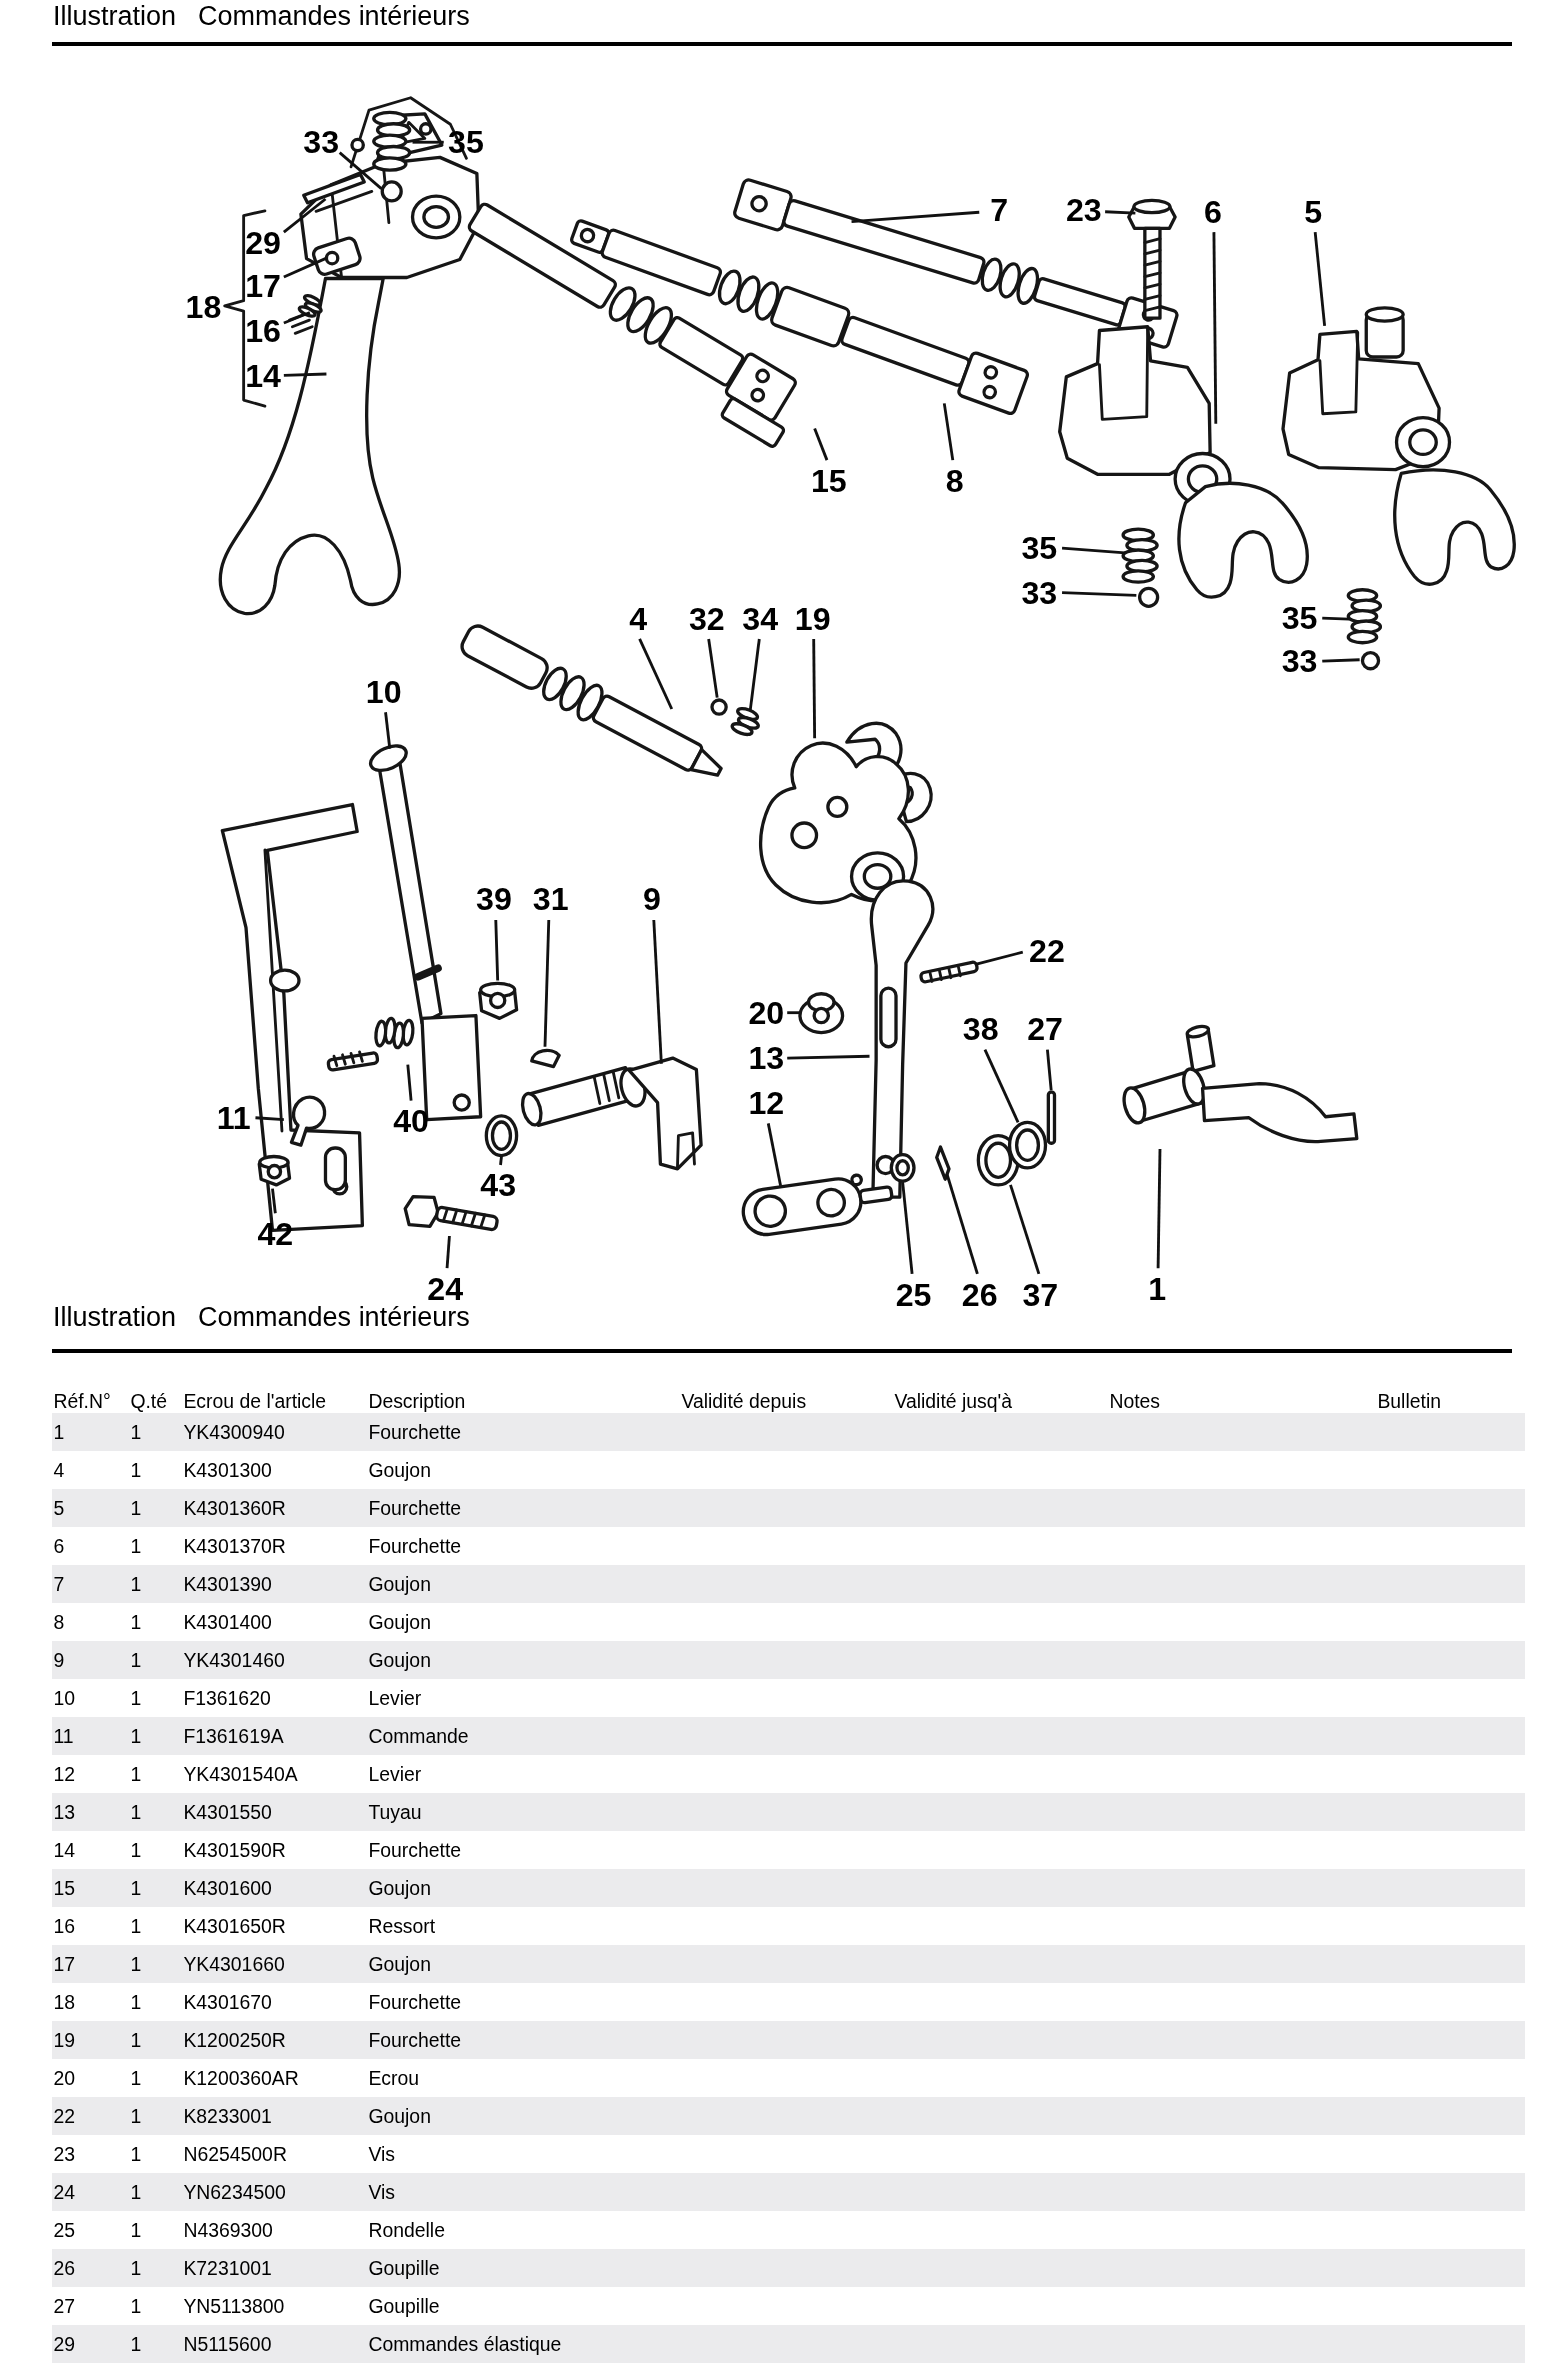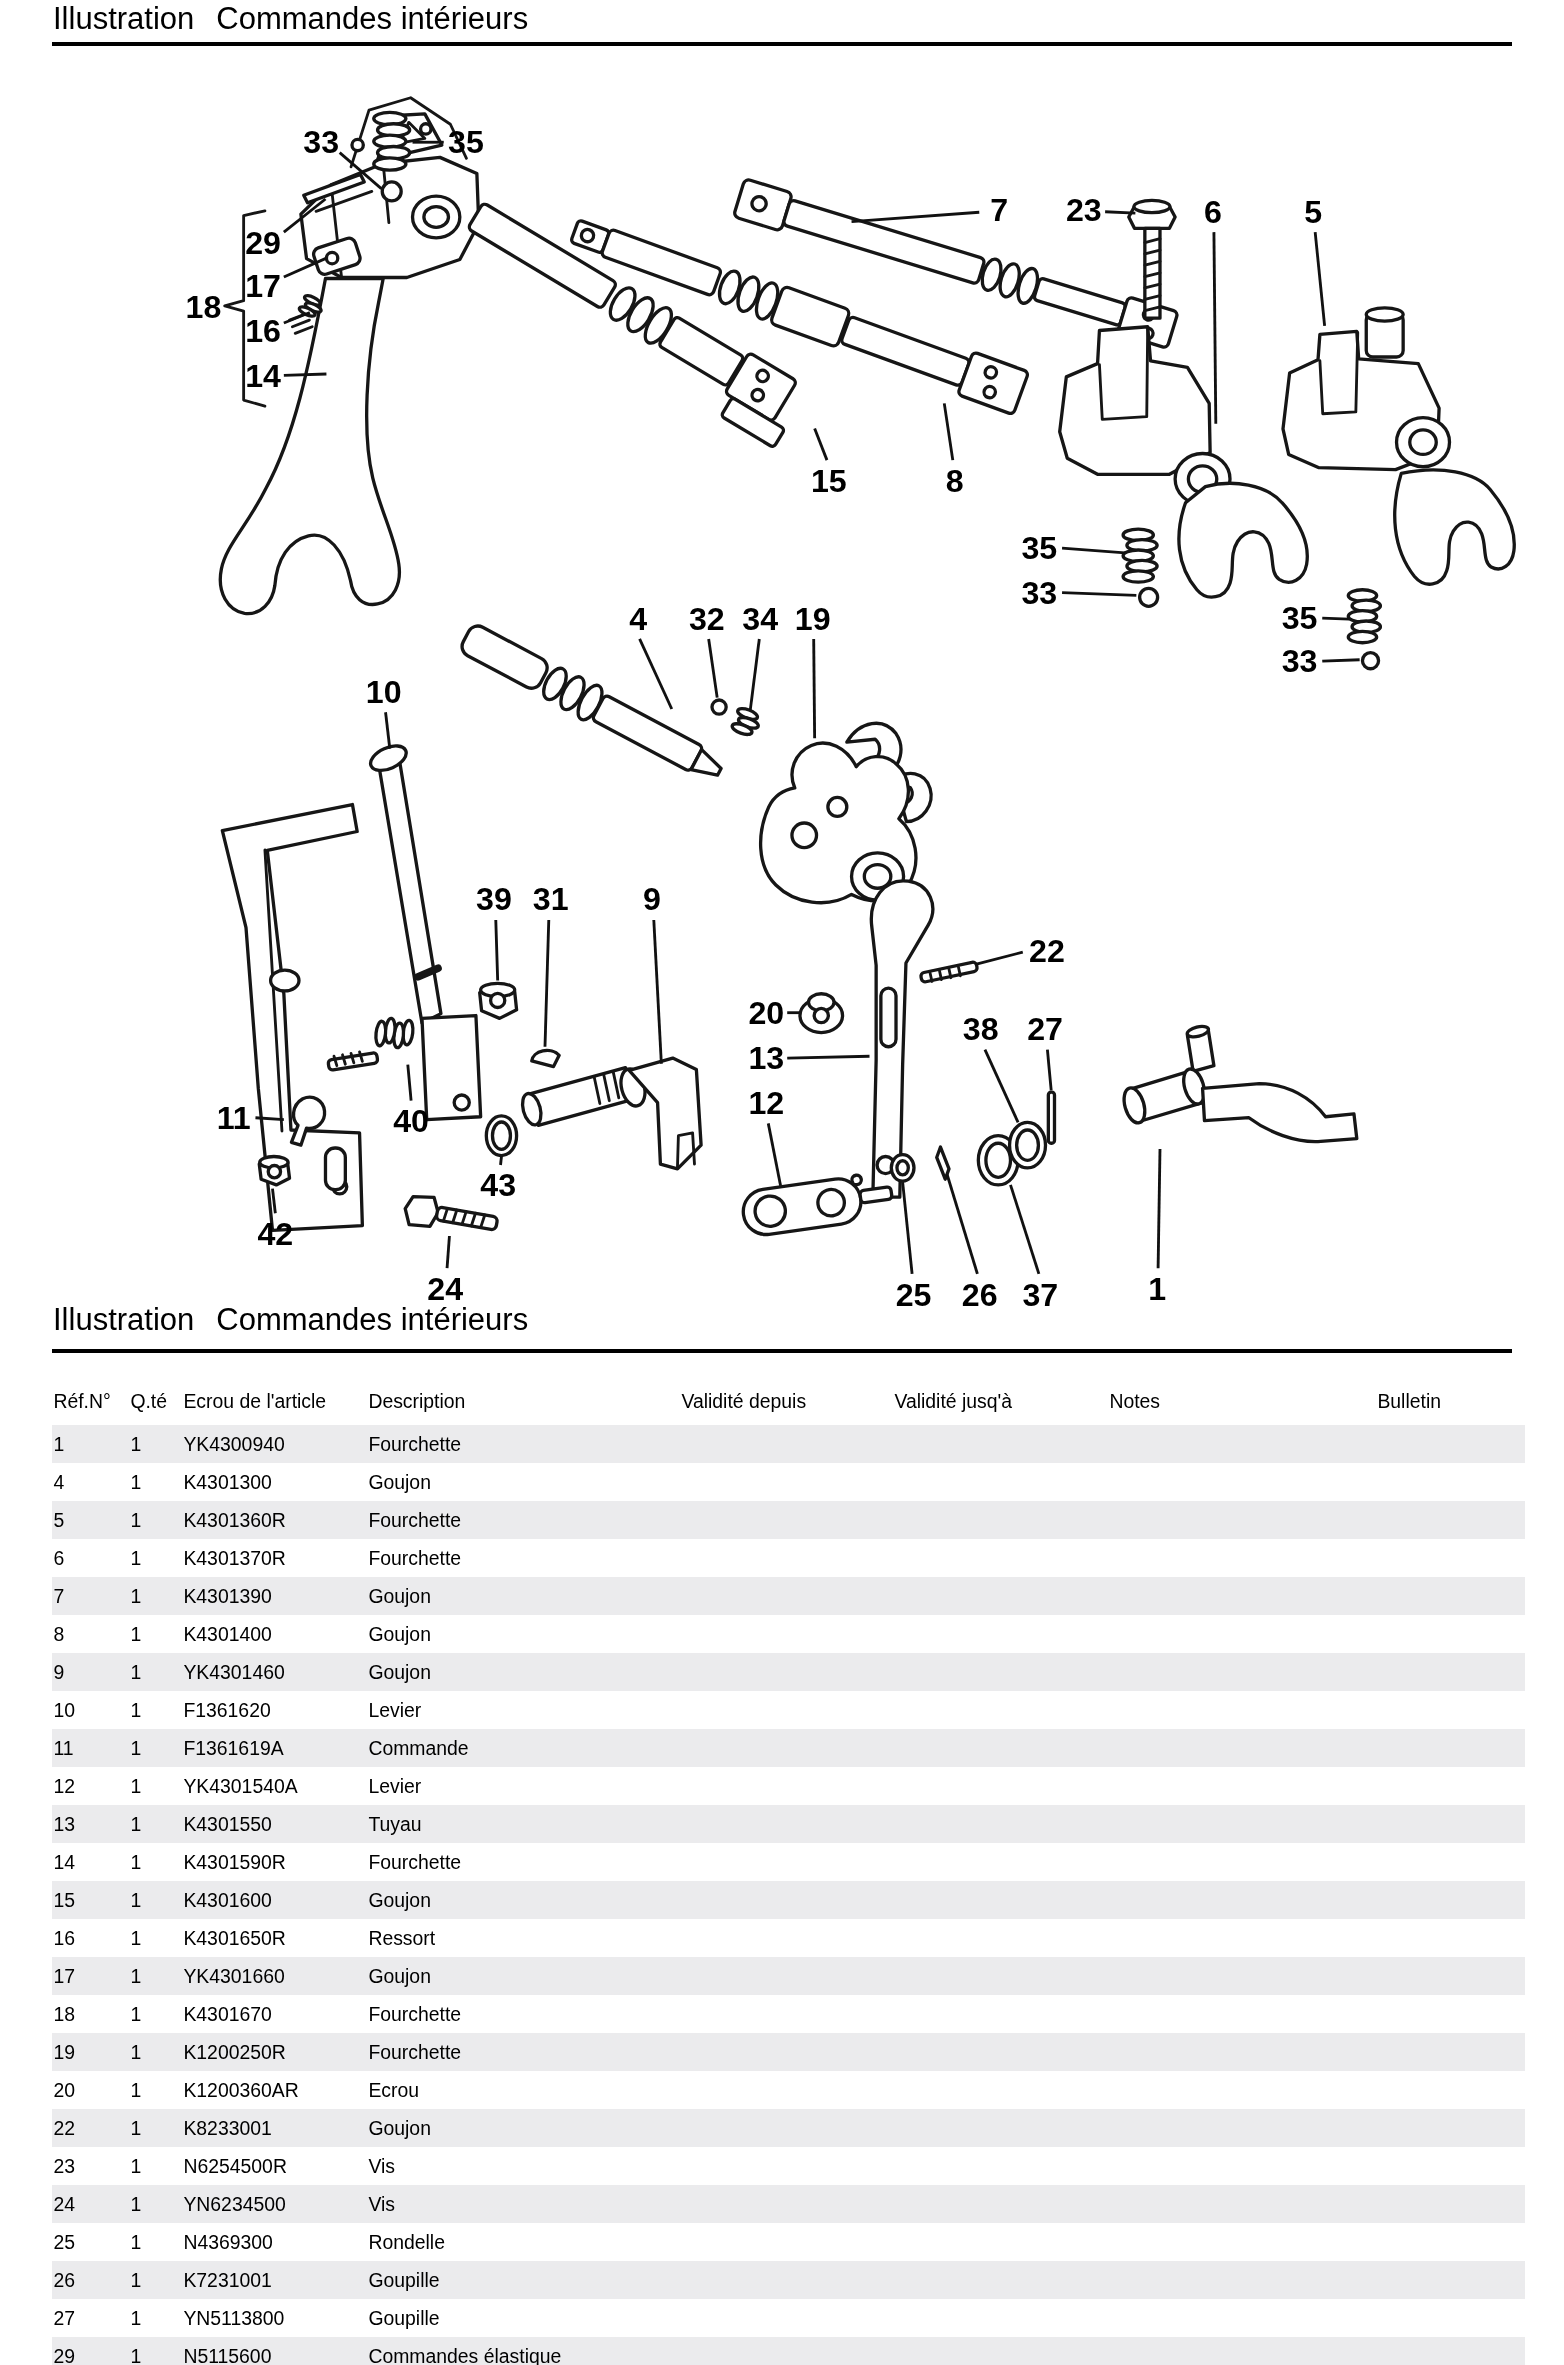--- a/index.html
+++ b/index.html
@@ -1,32 +1,32 @@
 <!DOCTYPE html>
 <html style="--stripe: #ebebed;font-size:7.6px"><head>
 <meta charset="utf-8">
 <style>
   html,body{margin:0;padding:0;background:#fff;}
   body{width:1564px;height:2793px;font-family:"Liberation Sans",sans-serif;color:#000;}
   .page{position:relative;width:1564px;height:2793px;overflow:hidden;background:#fff;}
-  .title{position:absolute;left:53px;font-size:31px;font-weight:400;white-space:nowrap;color:#000;}
+  .title{position:absolute;left:53px;font-size:27px;font-weight:400;white-space:nowrap;color:#000;}
   .title .t2{margin-left:22px;}
   #title1{top:0.9px;}
   #title2{top:1302px;}
   .rule{position:absolute;left:52px;width:1460px;height:4.3px;background:#000;}
   #rule1{top:42px;}
   #rule2{top:1349px;}
   #diagram{position:absolute;left:0;top:71px;}
   #diagram .pt{stroke:#161616;stroke-width:7;fill:#fff;stroke-linejoin:round;stroke-linecap:round;}
   #diagram .ln{stroke:#161616;stroke-width:6;fill:none;stroke-linejoin:round;stroke-linecap:round;}
   #diagram .lead{stroke:#111;stroke-width:6;fill:none;}
   #diagram text{font-family:"Liberation Sans",sans-serif;font-size:68px;font-weight:bold;fill:#000;}
   .tablewrap{position:absolute;left:52px;top:1382px;width:1473px;}
   .grid{display:grid;grid-template-columns:77px 53px 185px 313px 213px 215px 268px auto;padding-left:1.4px;}
-  .thead{height:31px;align-items:end;font-size:19.4px;padding-bottom:12px;}
+  .thead{height:31px;align-items:end;font-size:19.4px;padding-bottom:0;}
   .row{height:38px;line-height:38px;font-size:19.4px;}
   .row:nth-child(odd){background:var(--stripe,#ebebed);}
   .cell{overflow:hidden;white-space:nowrap;}
 </style>
 </head>
 <body>
 
 <div class="page">
 
   <div class="title" id="title1"><span>Illustration</span><span class="t2">Commandes intérieurs</span></div>

